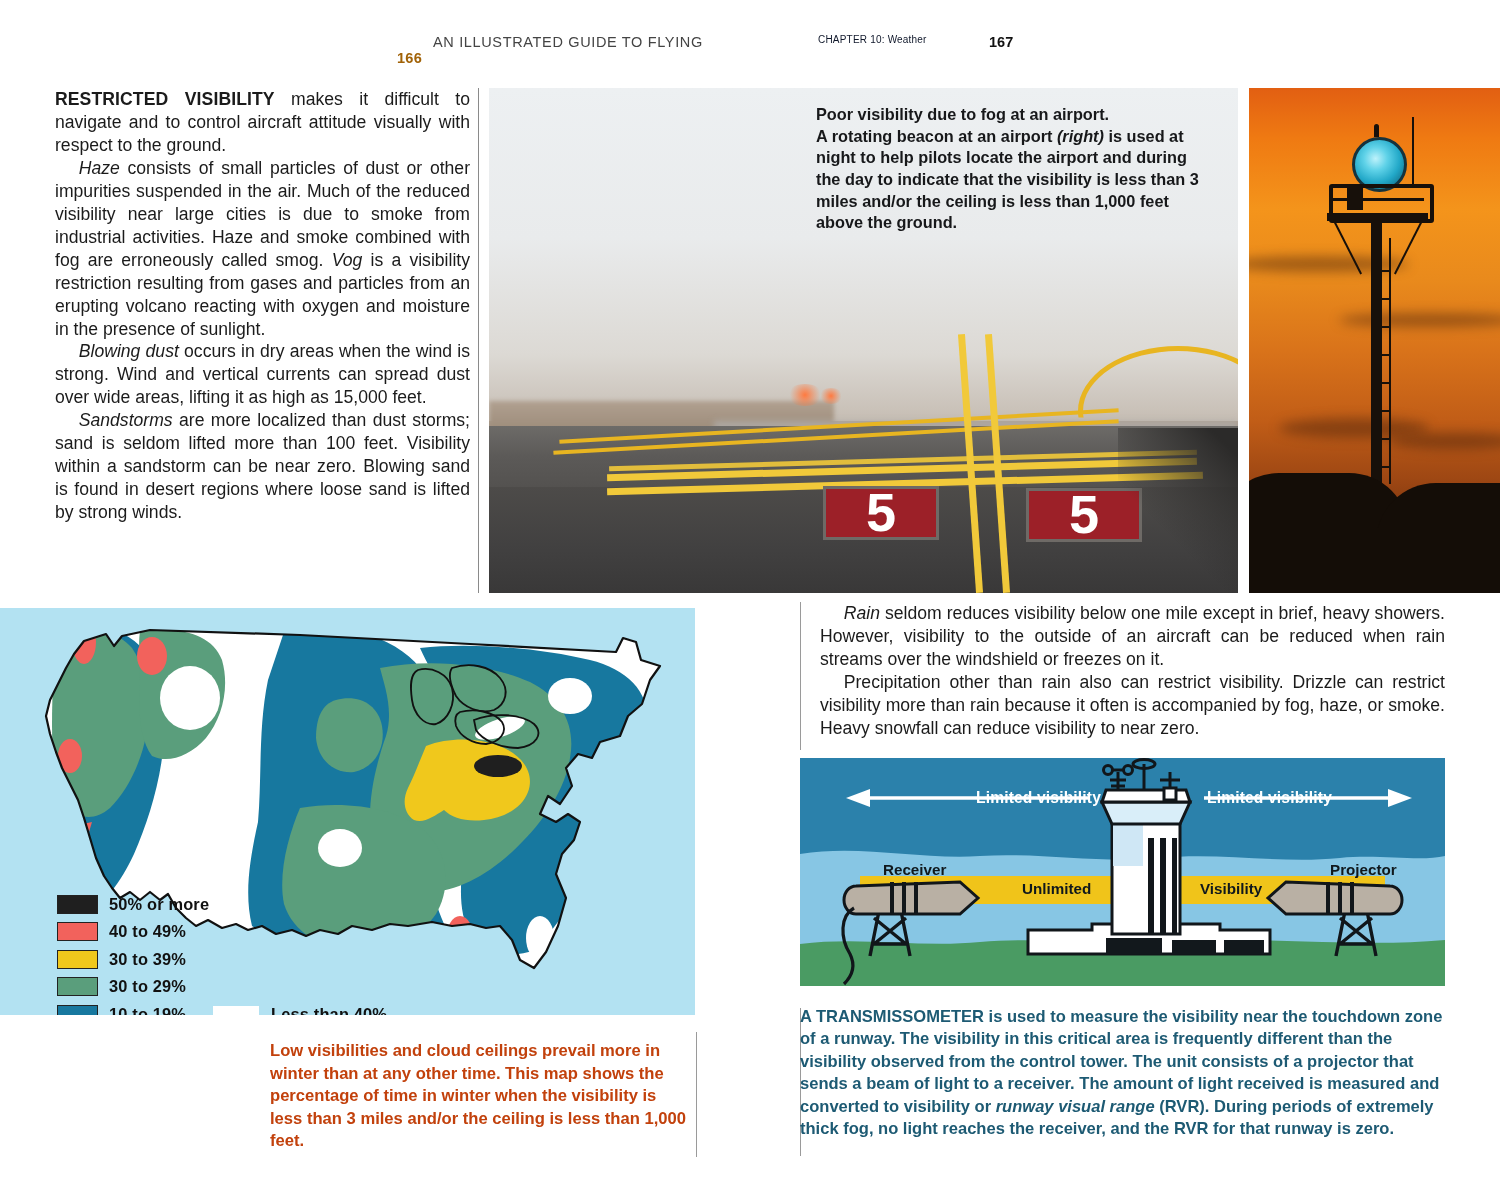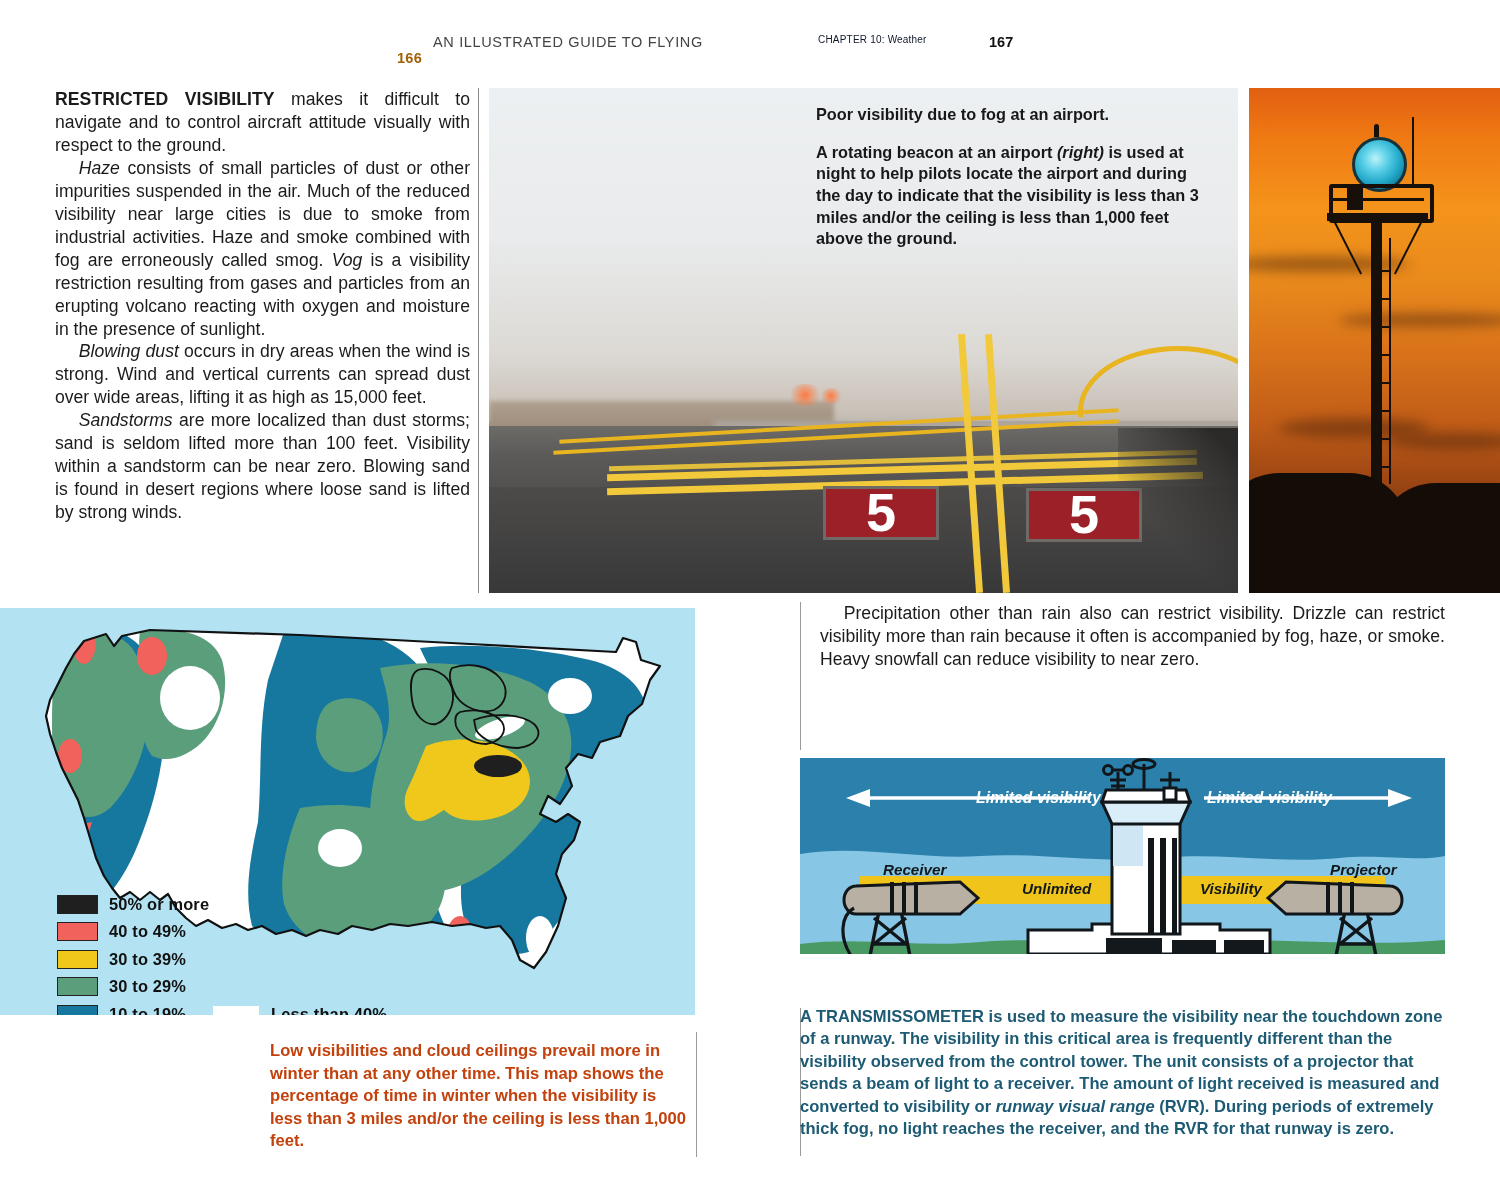--- a/index.html
+++ b/index.html
@@ -53,21 +53,21 @@
   .redbox span{position:absolute;left:50%;top:48%;transform:translate(-50%,-50%);
     color:#fff;font-size:54px;font-weight:bold;font-family:"Liberation Sans",sans-serif;}
   .fogglow{position:absolute;border-radius:50%;background:radial-gradient(circle,#ff7a40 0%,rgba(255,120,60,.35) 45%,rgba(255,120,60,0) 72%);}
   .darkcorner{position:absolute;right:0;bottom:0;width:120px;height:165px;
     background:linear-gradient(225deg,#2b2a29 10%,rgba(43,42,41,0) 62%);}
 
   
   .fogcap{position:absolute;left:816px;top:104px;width:398px;
     font-size:16.3px;line-height:1.33;font-weight:bold;color:#17181a;}
   .fogcap p{margin:0;}
-  .fogcap p+p{margin-top:16px;}
+  .fogcap p+p{}
   .fogcap i{font-style:italic;font-weight:bold;}
 
   
   .beacon{position:absolute;left:1249px;top:88px;width:251px;height:505px;overflow:hidden;
     background:linear-gradient(180deg,#e25f12 0%,#ef7a12 10%,#f4941b 24%,#e98a1c 38%,#d9731a 52%,#c15d17 66%,#9c4613 78%,#6a2c0d 90%,#3a1606 100%);}
   .bc-cloud{position:absolute;background:rgba(70,34,12,.45);border-radius:50%;filter:blur(6px);}
   .bc-mast{position:absolute;background:#17100a;}
   .bc-rail{position:absolute;border:4px solid #17100a;border-radius:3px;}
   .bc-lens{position:absolute;border-radius:50%;
     background:radial-gradient(circle at 42% 38%,#bdf2fb 0%,#5fd2e8 28%,#22a8c8 58%,#12718c 85%,#0c4f63 100%);
@@ -85,21 +85,21 @@
   .legtxt{margin-left:11px;font-size:16.4px;font-weight:bold;color:#111;letter-spacing:.01em;}
 
   
   .rightbody{position:absolute;left:820px;top:602px;width:625px;
     font-size:17.6px;line-height:1.305;color:#1b1b1b;text-align:justify;}
   .rightbody p{margin:0;}
   .rightbody p.ind{text-indent:1.35em;}
   .rightbody i{font-style:italic;}
 
   
-  .trans{position:absolute;left:800px;top:758px;width:645px;height:196px;overflow:hidden;background:#ec4899;font-style:italic;}
+  .trans{position:absolute;left:800px;top:758px;width:645px;height:228px;overflow:hidden;background:#ec4899;}
   .tcap{position:absolute;left:800px;top:1006px;width:648px;
     font-size:16.55px;line-height:1.355;font-weight:bold;color:#1d5a73;text-align:left;}
   .tcap b{font-weight:bold;}
   .tcap i{font-style:italic;}
 
   .lbl{position:absolute;color:#fff;font-weight:bold;font-size:15.6px;letter-spacing:.01em;}
   .lbl-dark{position:absolute;color:#10181c;font-weight:bold;font-size:15.2px;}
 </style>
 </head>
 <body>
@@ -300,20 +300,21 @@
         <span class="legtxt">10 to 19%</span>
         <span class="swatch" style="background:#ffffff;border-color:#b3e2f2;margin-left:26px;width:48px;"></span>
         <span class="legtxt" style="margin-left:11px;">Less than 40%</span>
       </div>
     </div>
   </div>
 
   <div class="mapcapbox">Low visibilities and cloud ceilings prevail more in winter than at any other time. This map shows the percentage of time in winter when the visibility is less than 3 miles and/or the ceiling is less than 1,000 feet.</div>
 
   <div class="rightbody">
+    <p class="ind"><i>Rain</i><span> seldom reduces visibility below one mile except in brief, heavy showers. However, visibility to the outside of an aircraft can be reduced when rain streams over the windshield or freezes on it.</span></p>
     <p class="ind"><span>Precipitation other than rain also can restrict visibility. Drizzle can restrict visibility more than rain because it often is accompanied by fog, haze, or smoke. Heavy snowfall can reduce visibility to near zero.</span></p>
   </div>
 
   <div class="trans">
     <svg viewBox="0 0 645 228" width="645" height="228">
       <rect x="0" y="0" width="645" height="228" fill="#2b81ab"></rect>
 
       <path d="M0,96 C60,86 120,102 180,98 C240,94 300,106 360,100 C420,94 480,106 540,100 C580,96 620,104 645,98 L645,228 L0,228 Z" fill="#87c6e4"></path>
 
       <path d="M0,186 C60,178 120,190 180,184 C250,178 320,190 400,184 C470,178 560,190 645,182 L645,228 L0,228 Z" fill="#4a9b63"></path>

